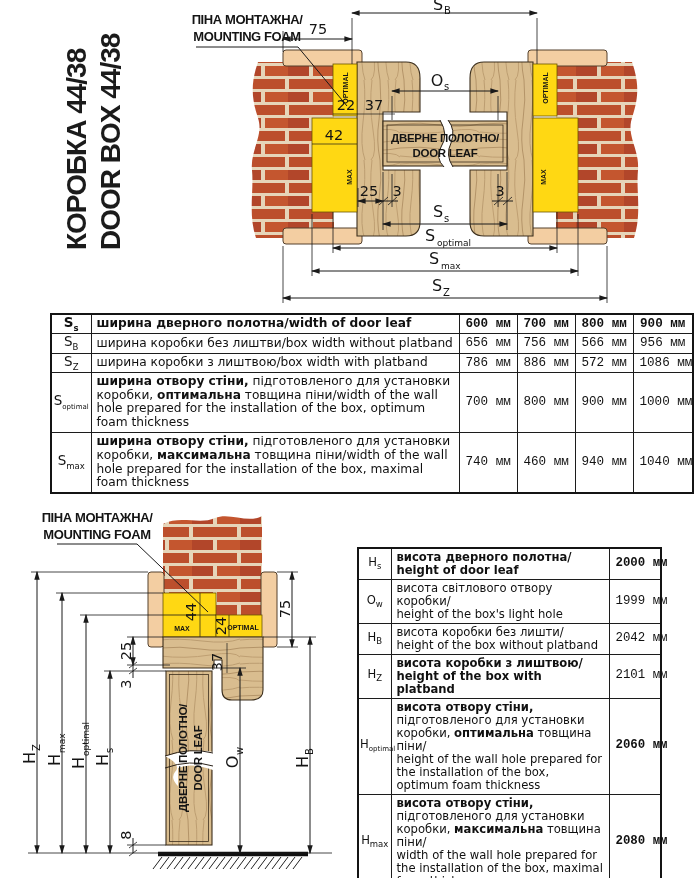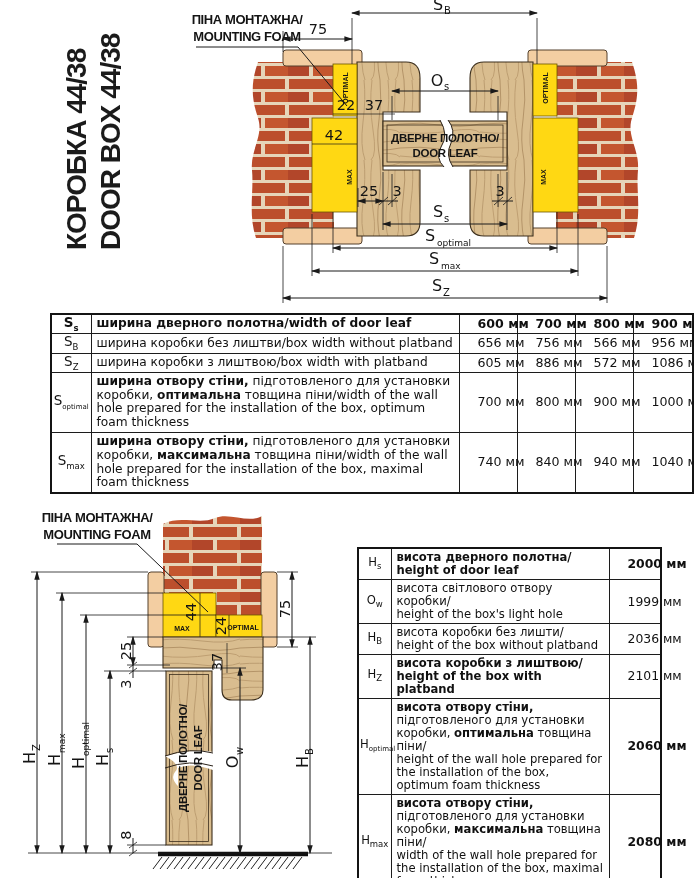--- a/index.html
+++ b/index.html
@@ -29,21 +29,21 @@
   .pb{fill:#F3CEA2;stroke:#54412d;stroke-width:1;}
   .yel{fill:#FFD813;stroke:#6b5500;stroke-width:0.8;}
   .brick{fill:url(#brickP);stroke:none;}
   
   table{border-collapse:collapse;position:absolute;background:#fff;table-layout:fixed;}
   #t1,#t2{border:2px solid #141414;}
   td{border:1.4px solid #1c1c1c;padding:2px 5px;font-size:12.2px;line-height:1.13;
      vertical-align:middle;}
   .sym{text-align:center;font-size:13.5px;padding:0 1px;overflow:visible;}
   .sym sub{font-size:8.5px;}
-  .vals{text-align:center;font-size:12.6px;white-space:nowrap;padding:0 18px;}
+  .vals{text-align:center;font-size:12.6px;white-space:nowrap;padding:0 6px;font-family:Liberation Mono, monospace;}
   .b{font-weight:bold;}
   #t1{left:50px;top:313px;width:642px;border-radius:18px;}
   #t1 tr.slim td{height:14px;}
   #t2{left:357px;top:547px;width:303px;}
   #t2 td{font-size:11.6px;line-height:1.12;}
   #t2 .vals{font-size:12.4px;}
 </style>
 </head>
 <body>
 
@@ -337,38 +337,38 @@
         <td class="sym"><span>S</span><sub>B</sub></td>
         <td><span>ширина коробки без лиштви/box width without platband</span></td>
         <td class="vals">656 мм</td>
         <td class="vals">756 мм</td>
         <td class="vals">566 мм</td>
         <td class="vals">956 мм</td>
       </tr>
       <tr class="slim">
         <td class="sym"><span>S</span><sub>Z</sub></td>
         <td><span>ширина коробки з лиштвою/box width with platband</span></td>
-        <td class="vals">605 мм</td>
+        <td class="vals">786 мм</td>
         <td class="vals">886 мм</td>
         <td class="vals">572 мм</td>
         <td class="vals">1086 мм</td>
       </tr>
       <tr>
         <td class="sym"><span>S</span><sub style="font-size: 7px;">optimal</sub></td>
         <td><span class="b">ширина отвору стіни,</span><span> підготовленого для установки коробки, </span><span class="b">оптимальна</span><span> товщина піни/width of the wall hole prepared for the installation of the box, optimum foam thickness</span></td>
         <td class="vals">700 мм</td>
         <td class="vals">800 мм</td>
         <td class="vals">900 мм</td>
         <td class="vals">1000 мм</td>
       </tr>
       <tr>
         <td class="sym"><span>S</span><sub>max</sub></td>
         <td><span class="b">ширина отвору стіни,</span><span> підготовленого для установки коробки, </span><span class="b">максимальна</span><span> товщина піни/width of the wall hole prepared for the installation of the box, maximal foam thickness</span></td>
         <td class="vals">740 мм</td>
-        <td class="vals">840 мм</td>
+        <td class="vals">460 мм</td>
         <td class="vals">940 мм</td>
         <td class="vals">1040 мм</td>
       </tr>
     </tbody>
 </table>
 
 <table id="t2">
   <colgroup>
       <col style="width:33px">
       <col style="width:218px">
@@ -381,21 +381,21 @@
         <td class="vals b">2000 мм</td>
       </tr>
       <tr>
         <td class="sym"><span>O</span><sub>w</sub></td>
         <td><span>висота світлового отвору коробки/</span><br><span>height of the box's light hole</span></td>
         <td class="vals">1999 мм</td>
       </tr>
       <tr>
         <td class="sym"><span>H</span><sub>B</sub></td>
         <td><span>висота коробки без лишти/</span><br><span>height of the box without platband</span></td>
-        <td class="vals">2036 мм</td>
+        <td class="vals">2042 мм</td>
       </tr>
       <tr>
         <td class="sym"><span>H</span><sub>Z</sub></td>
         <td><span class="b">висота коробки з лиштвою/</span><br><span class="b">height of the box with platband</span></td>
         <td class="vals">2101 мм</td>
       </tr>
       <tr>
         <td class="sym"><span>H</span><sub style="font-size: 7px;">optimal</sub></td>
         <td><span class="b">висота отвору стіни,</span><span> підготовленого для установки коробки, </span><span class="b">оптимальна</span><span> товщина піни/</span><br><span>height of the wall hole prepared for the installation of the box, optimum foam thickness</span></td>
         <td class="vals b">2060 мм</td>

